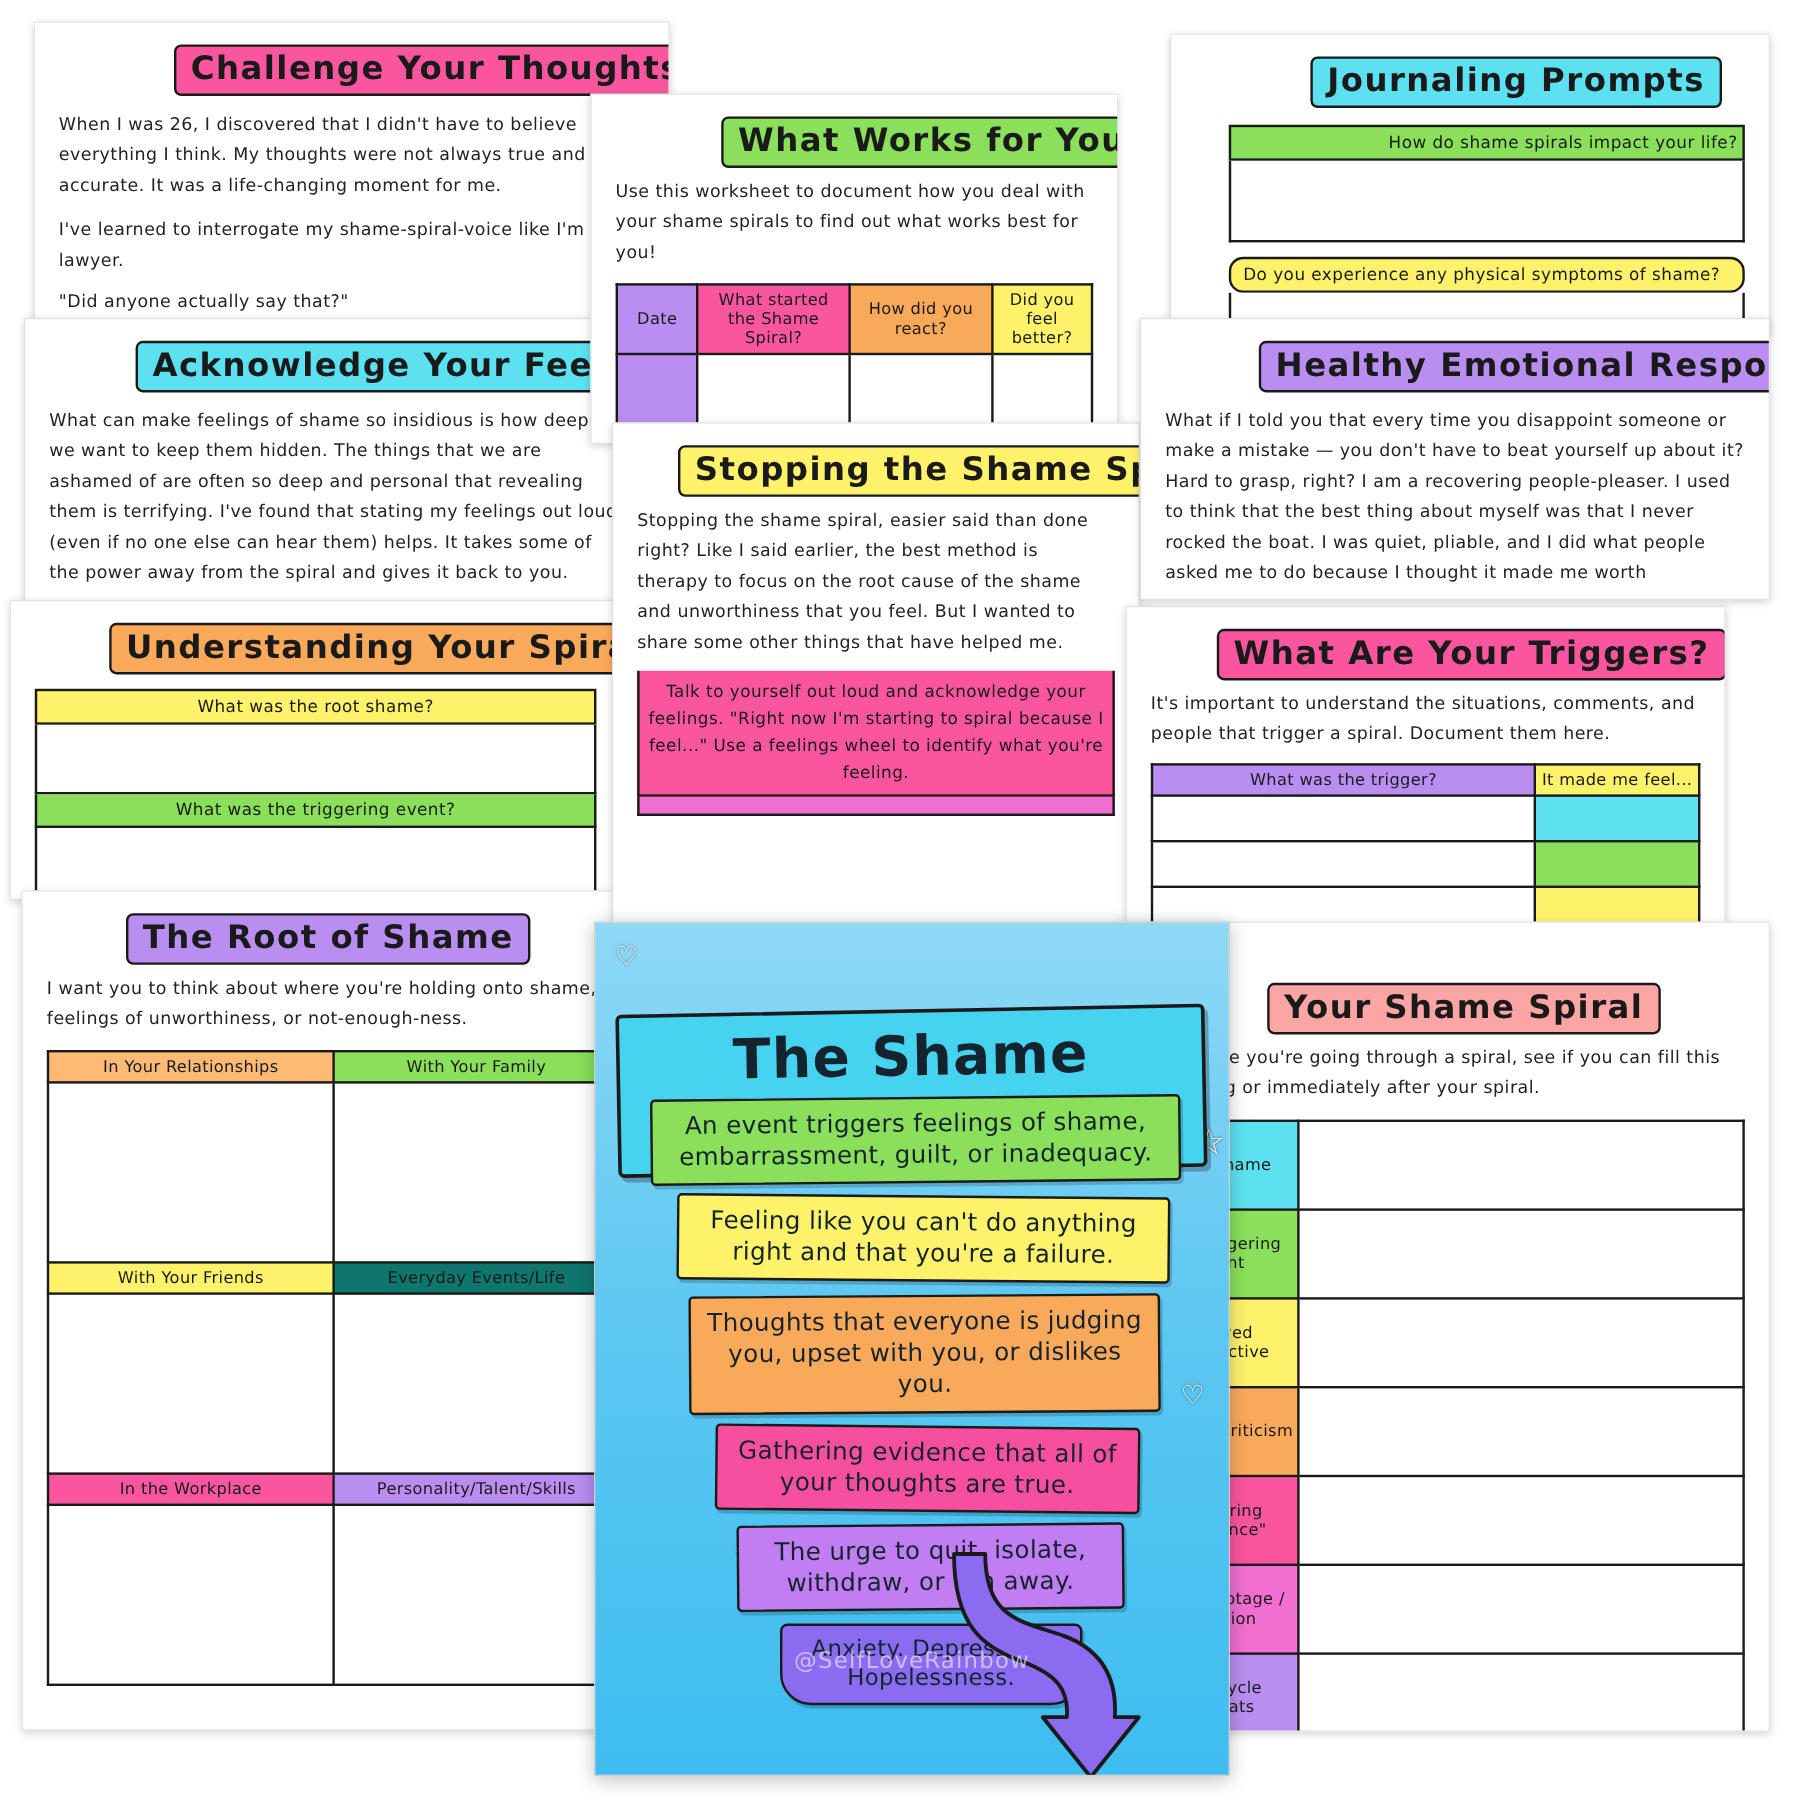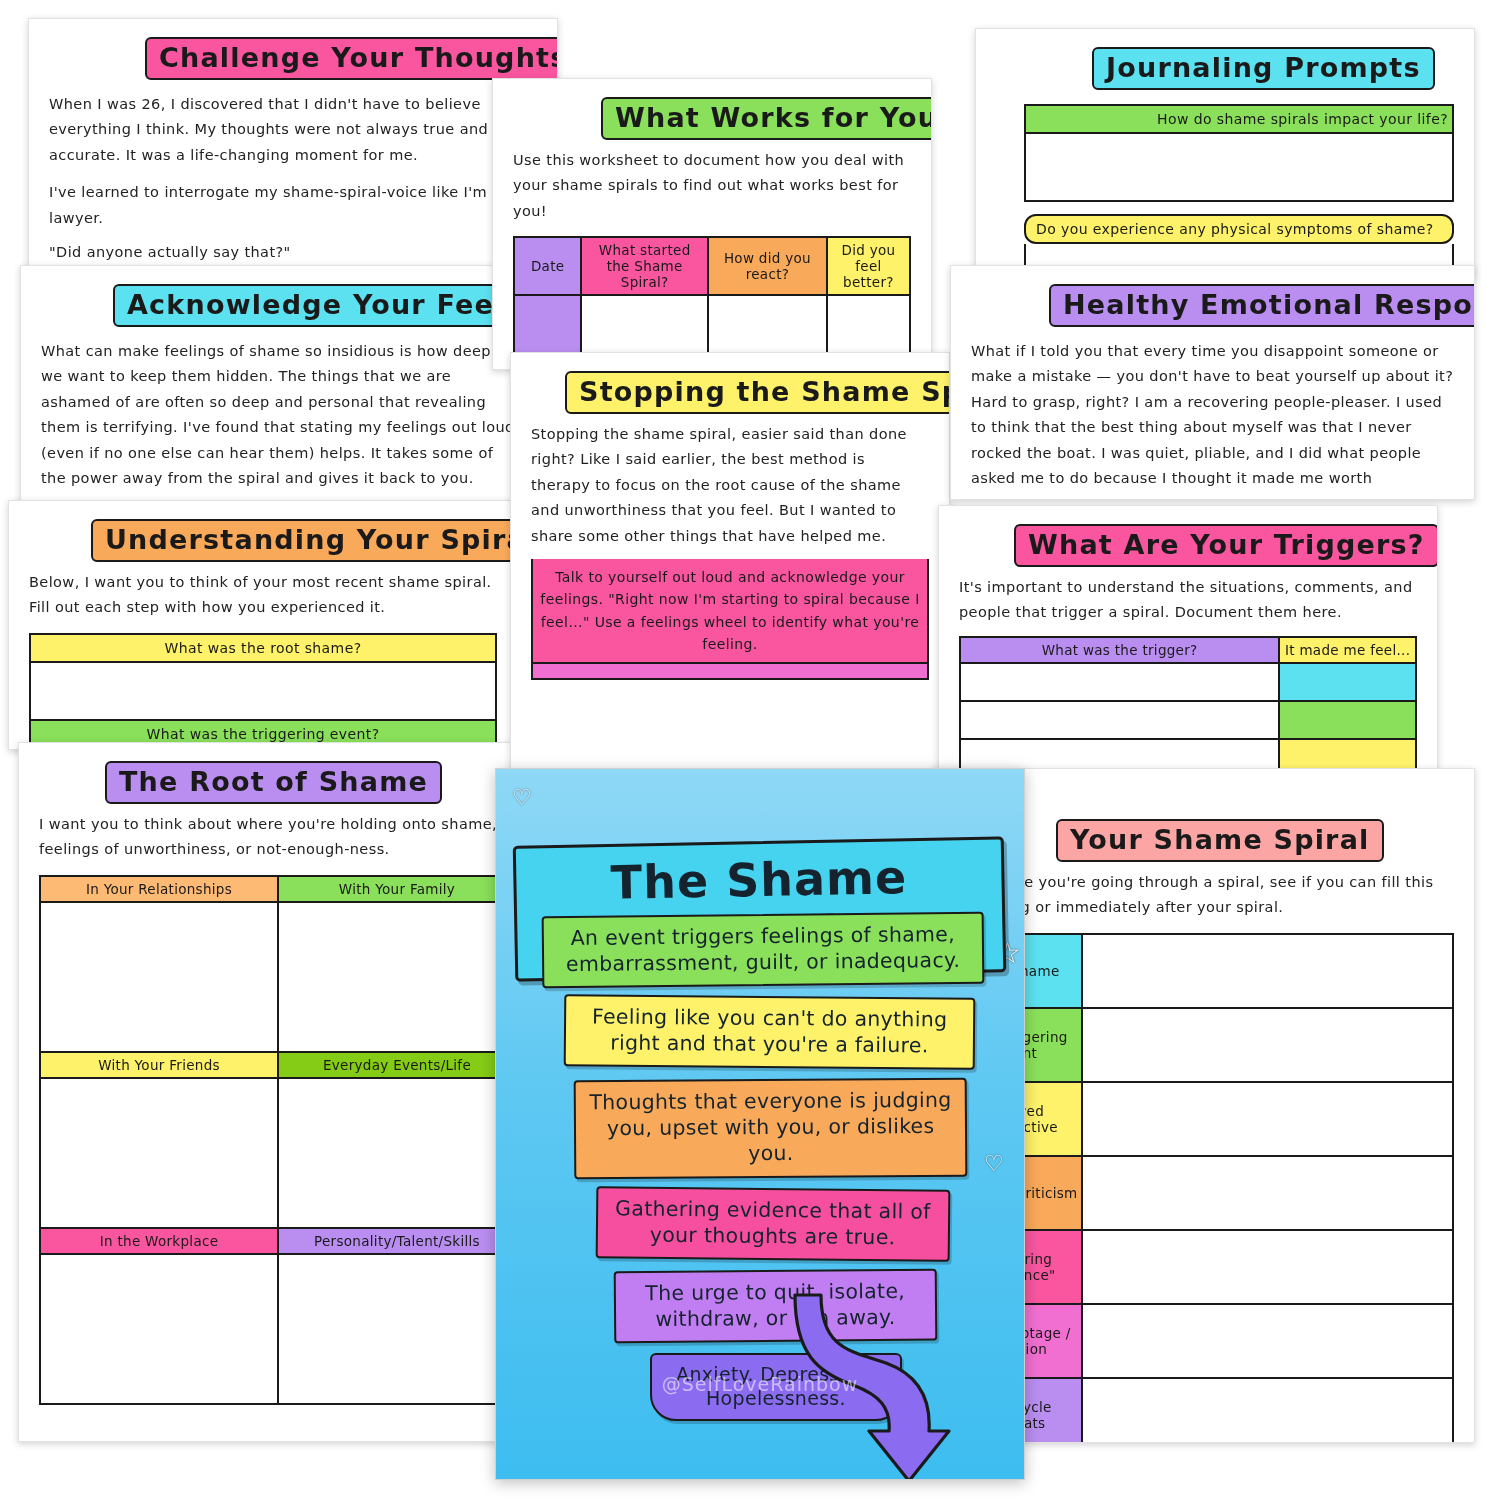--- a/index.html
+++ b/index.html
@@ -114,21 +114,20 @@
   <p class="para">What can make feelings of shame so insidious is how deeply we want to keep them hidden. The things that we are ashamed of are often so deep and personal that revealing them is terrifying. I've found that stating my feelings out loud (even if no one else can hear them) helps. It takes some of the power away from the spiral and gives it back to you.</p>
   <div class="bandrow" style="background:#8ae05a; margin-top:12px;">
     
   </div>
 </div>
 
 <div class="page" style="left:8px; top:500px; width:510px; height:250px;">
   <div style="padding-left:62px;">
     <span class="title" style="background:#f9a95a;">Understanding Your Spiral</span>
   </div>
-  <p class="para tight">Below, I want you to think of your most recent shame spiral. Fill out each step with how you experienced it.</p>
   <div style="margin-top:12px;">
     <div class="bandrow" style="background:#fdf26a;">
       <span>What was the root shame?</span>
     </div>
     <div class="blankbox"></div>
     <div class="bandrow" style="background:#8ae05a; border-top:none;">
       <span>What was the triggering event?</span>
     </div>
     <div class="blankbox"></div>
   </div>
@@ -144,21 +143,21 @@
         <tr>
       <th style="background:#fdba74; width:50%;">In Your Relationships</th>
       <th style="background:#8ae05a; width:50%;">With Your Family</th>
     </tr>
     <tr>
           <td style="height:150px;"></td>
         <td></td>
         </tr>
     <tr>
       <th style="background:#fdf26a;">With Your Friends</th>
-      <th style="background:#84cc16;">Everyday Events/Life</th>
+      <th style="background:#0f766e;">Everyday Events/Life</th>
     </tr>
     <tr>
           <td style="height:150px;"></td>
         <td></td>
         </tr>
     <tr>
       <th style="background:#f9569f;">In the Workplace</th>
       <th style="background:#b98ef0;">Personality/Talent/Skills</th>
     </tr>
     <tr>

